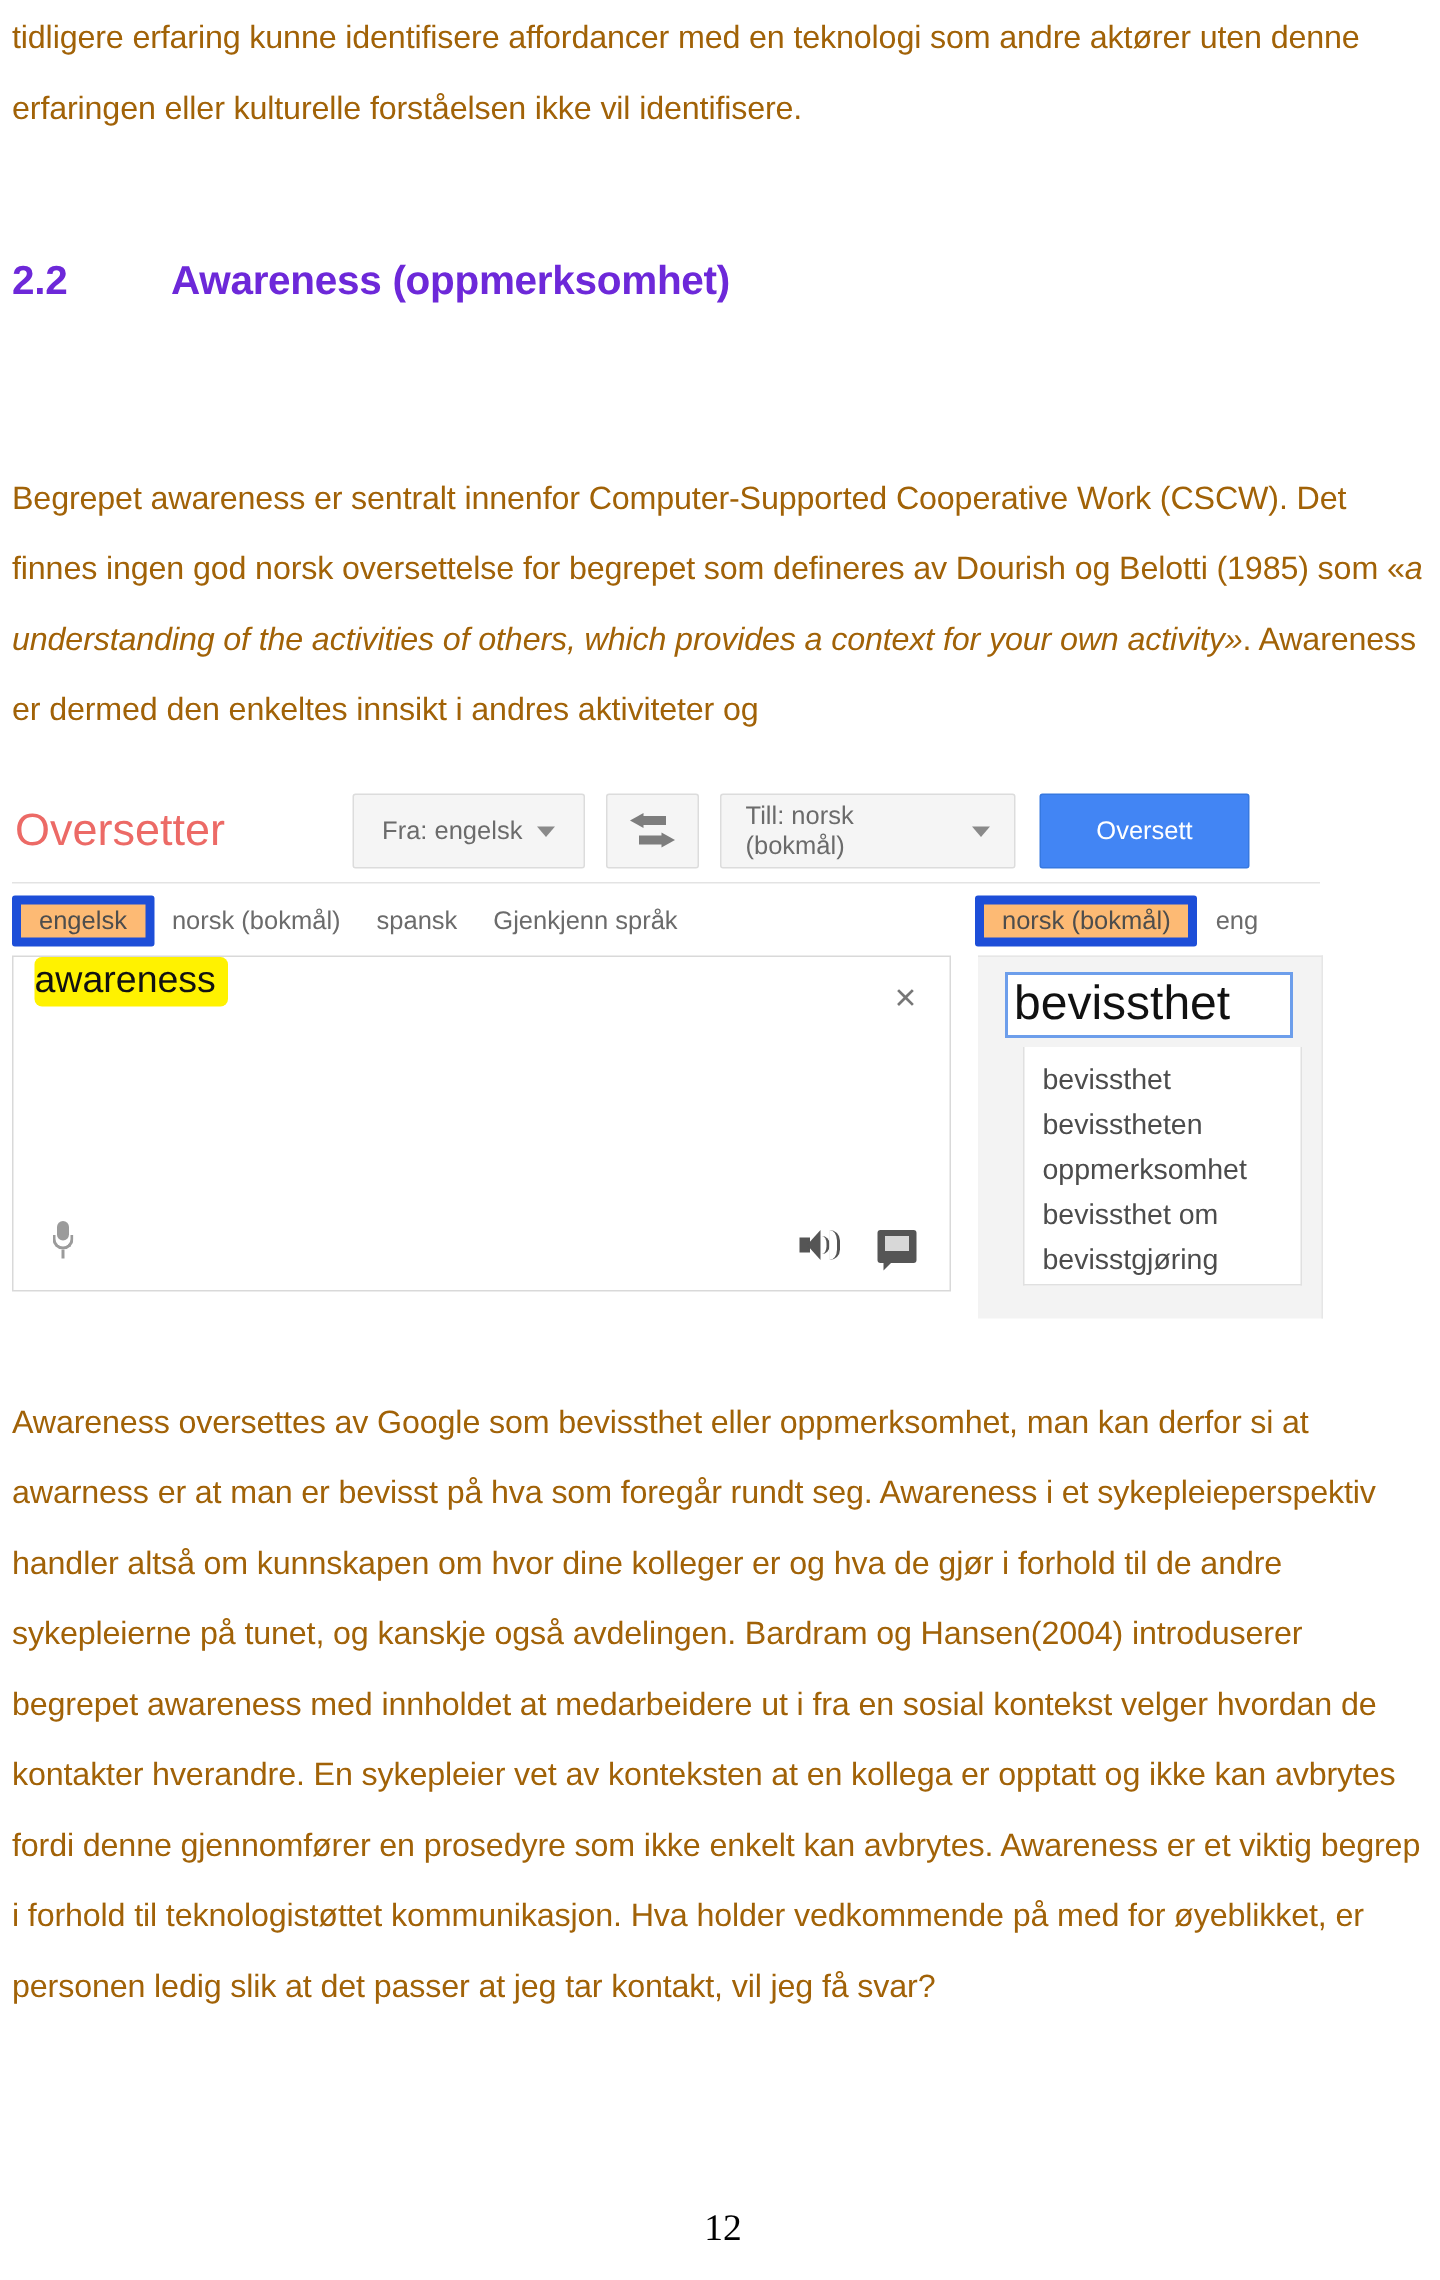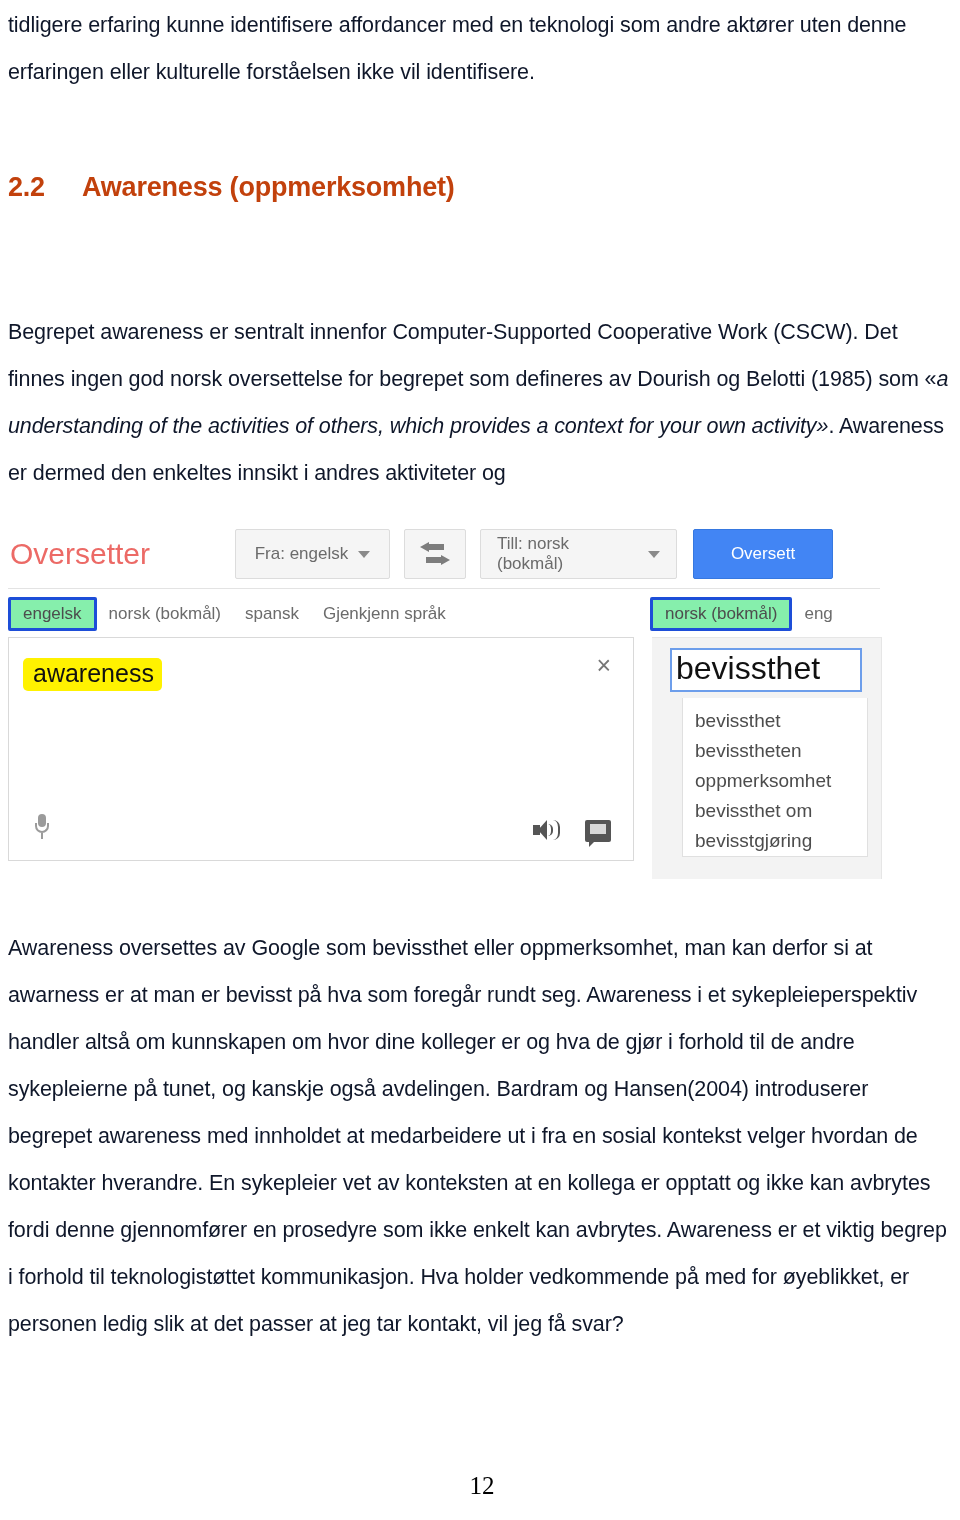--- a/index.html
+++ b/index.html
@@ -19,39 +19,40 @@
     width: 960px;
     height: 1520px;
     padding: 0 8px;
   }
 
   
   .doc-text {
     font-family: "Liberation Sans", sans-serif;
     font-size: 21.5px;
     line-height: 47px;
-    color: #0f172a;
+    color: #a16207;
     letter-spacing: -0.1px;
   }
   .para { margin: 0; }
 
   .intro-para {
     padding-top: 2px;
   }
 
   .heading {
-    color: #c2410c;
+    color: #6d28d9;
     font-family: "Liberation Sans", sans-serif;
     font-size: 27px;
     font-weight: bold;
     letter-spacing: -0.2px;
     display: flex;
     align-items: baseline;
     margin: 0;
     padding: 0;
+    gap: 32px;
   }
   .heading .num { width: 74px; flex: 0 0 74px; }
   .heading .title { }
 
   .spacer-after-intro { height: 76px; }
   .spacer-after-heading { height: 106px; }
   .spacer-before-img { height: 22px; }
   .spacer-after-relasjon { height: 46px; }
 
   .ital { font-style: italic; }
@@ -162,40 +163,40 @@
   }
   .gt-tab {
     font-size: 17px;
     color: #6b6b6b;
     padding: 6px 12px;
     height: 34px;
     display: flex; align-items: center;
     white-space: nowrap;
   }
   .gt-tab.active {
-    background: #86efac;
-    border: 3px solid #1d4ed8;
+    background: #fdba74;
+    border: 6px solid #1d4ed8;
     border-radius: 2px;
     color: #4d4d4d;
   }
 
   .gt-panel-left {
     position: absolute;
     left: 2px; top: 118px;
     width: 626px; height: 224px;
     border: 1px solid #d9d9d9;
     background: #ffffff;
   }
   .gt-highlight {
     position: absolute;
-    left: 14px; top: 20px;
+    left: 14px; top: 0;
     background: #fff200;
     color: #111111;
     font-size: 25px;
-    padding: 3px 8px 5px 10px;
+    padding: 3px 8px 5px 0;
     border-radius: 5px;
     line-height: 1;
   }
   .gt-clear {
     position: absolute;
     right: 22px; top: 15px;
     color: #777777;
     font-size: 25px;
     line-height: 1;
   }

